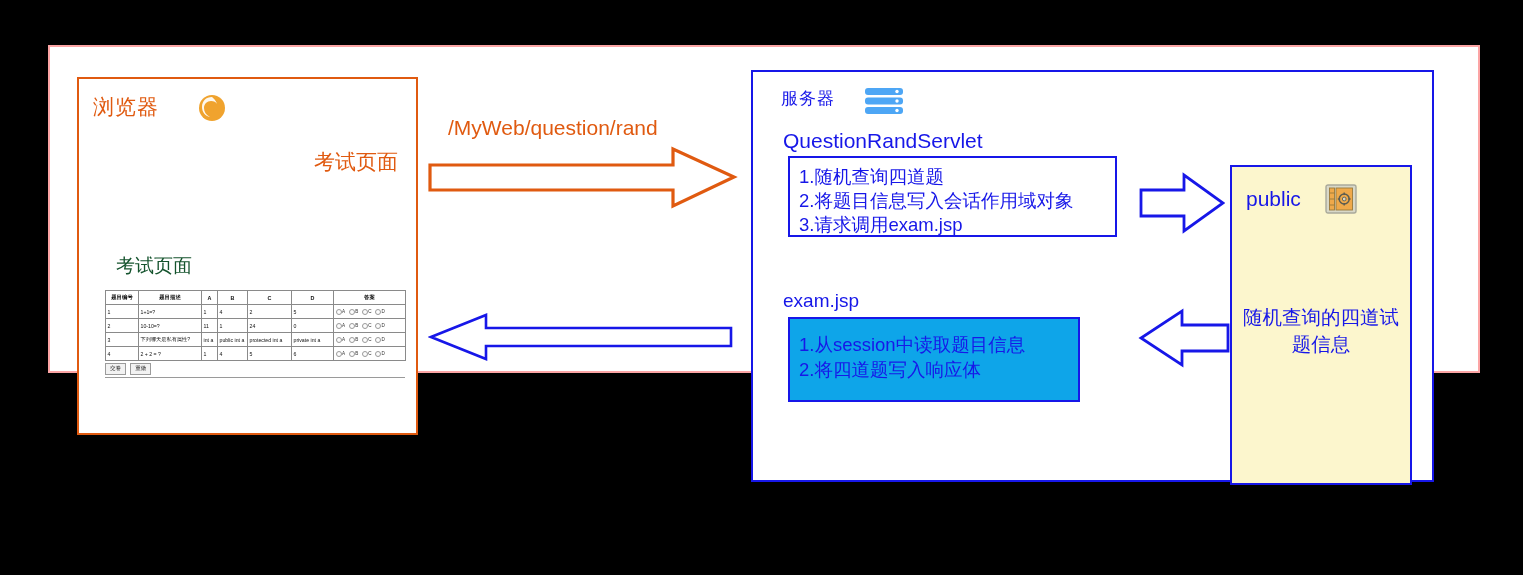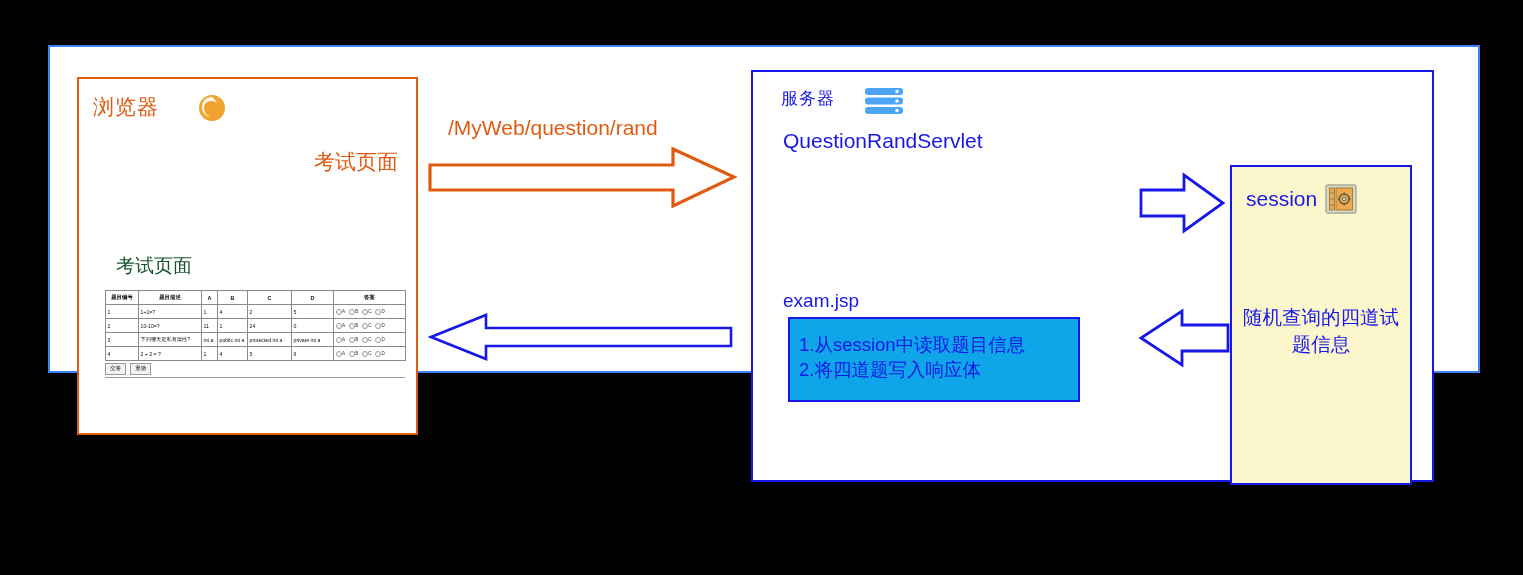--- a/index.html
+++ b/index.html
@@ -22,21 +22,21 @@
   }
 
   
   #canvas {
     position: absolute;
     left: 48px;
     top: 45px;
     width: 1432px;
     height: 328px;
     background: #ffffff;
-    border: 2px solid #3b82f6;
+    border: 2px solid #fca5a5;
     box-sizing: border-box;
   }
 
   
   #browser-panel {
     position: absolute;
     left: 27px;
     top: 30px;
     width: 341px;
     height: 358px;
@@ -428,20 +428,27 @@
           <rect x="1" y="1" width="38" height="7" rx="3" fill="#4da6f5"></rect>
           <rect x="1" y="10.5" width="38" height="7" rx="3" fill="#4da6f5"></rect>
           <rect x="1" y="20" width="38" height="7" rx="3" fill="#4da6f5"></rect>
           <circle cx="33" cy="4.5" r="1.7" fill="#ffffff"></circle>
           <circle cx="33" cy="14" r="1.7" fill="#ffffff"></circle>
           <circle cx="33" cy="23.5" r="1.7" fill="#ffffff"></circle>
         </svg>
       </div>
 
       <div class="servlet-title">QuestionRandServlet</div>
+      <div id="servlet-box">
+        <div class="box-lines">
+          <div>1.随机查询四道题</div>
+          <div>2.将题目信息写入会话作用域对象</div>
+          <div>3.请求调用exam.jsp</div>
+        </div>
+      </div>
 
       <div class="examjsp-title">exam.jsp</div>
       <div id="examjsp-box">
         <div class="box-lines jsp-lines">
           <div>1.从session中读取题目信息</div>
           <div>2.将四道题写入响应体</div>
         </div>
       </div>
 
       <div id="to-session-arrow">
@@ -450,21 +457,21 @@
         </svg>
       </div>
 
       <div id="from-session-arrow">
         <svg viewBox="0 0 92 60" width="92" height="60">
           <polygon points="90,17 44,17 44,3 3,30 44,57 44,43 90,43" fill="none" stroke="#1717e8" stroke-width="2.8" stroke-linejoin="miter"></polygon>
         </svg>
       </div>
 
       <div id="session-box">
-        <div class="session-title">session</div>
+        <div class="session-title">public</div>
         <div class="vault-icon">
           <svg viewBox="0 0 32 30" width="32" height="30">
             <rect x="1" y="1" width="30" height="28" rx="2" fill="#d8d8c8" stroke="#a9a99a" stroke-width="1.4"></rect>
             <rect x="4.5" y="4" width="5" height="22" fill="#efa94a" stroke="#9a7a3a" stroke-width="0.9"></rect>
             <line x1="4.5" y1="9" x2="9.5" y2="9" stroke="#9a7a3a" stroke-width="0.9"></line>
             <line x1="4.5" y1="15" x2="9.5" y2="15" stroke="#9a7a3a" stroke-width="0.9"></line>
             <line x1="4.5" y1="21" x2="9.5" y2="21" stroke="#9a7a3a" stroke-width="0.9"></line>
             <rect x="11" y="4" width="16.5" height="22" fill="#efa94a" stroke="#9a7a3a" stroke-width="0.9"></rect>
             <circle cx="19.2" cy="15" r="5" fill="none" stroke="#5c5c50" stroke-width="1.5"></circle>
             <circle cx="19.2" cy="15" r="1.9" fill="#d8d8c8" stroke="#5c5c50" stroke-width="0.9"></circle>

